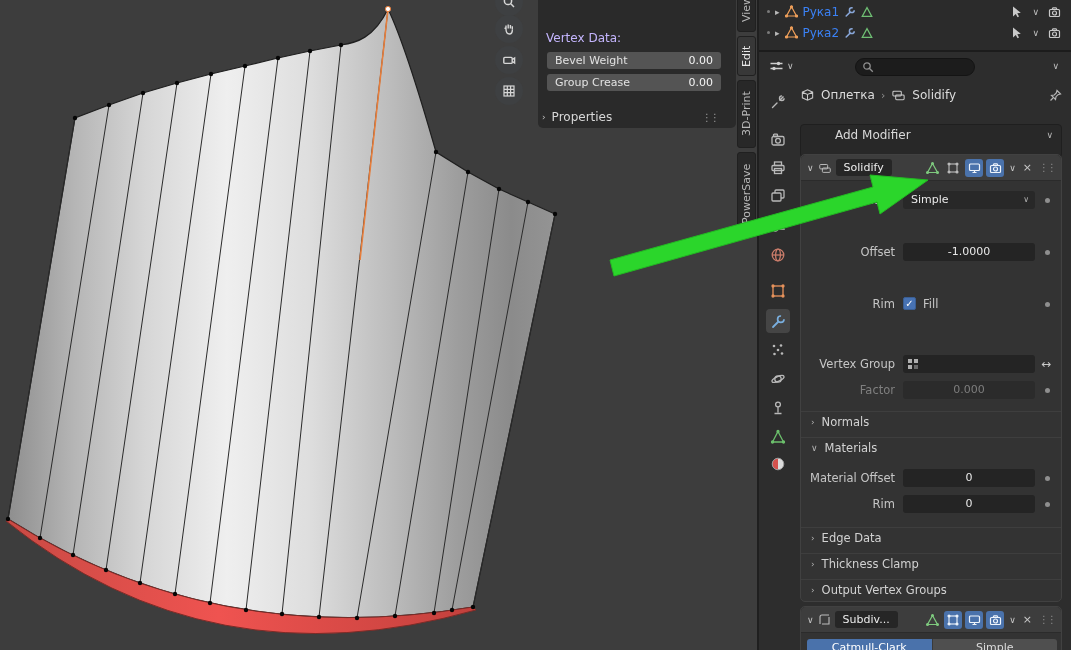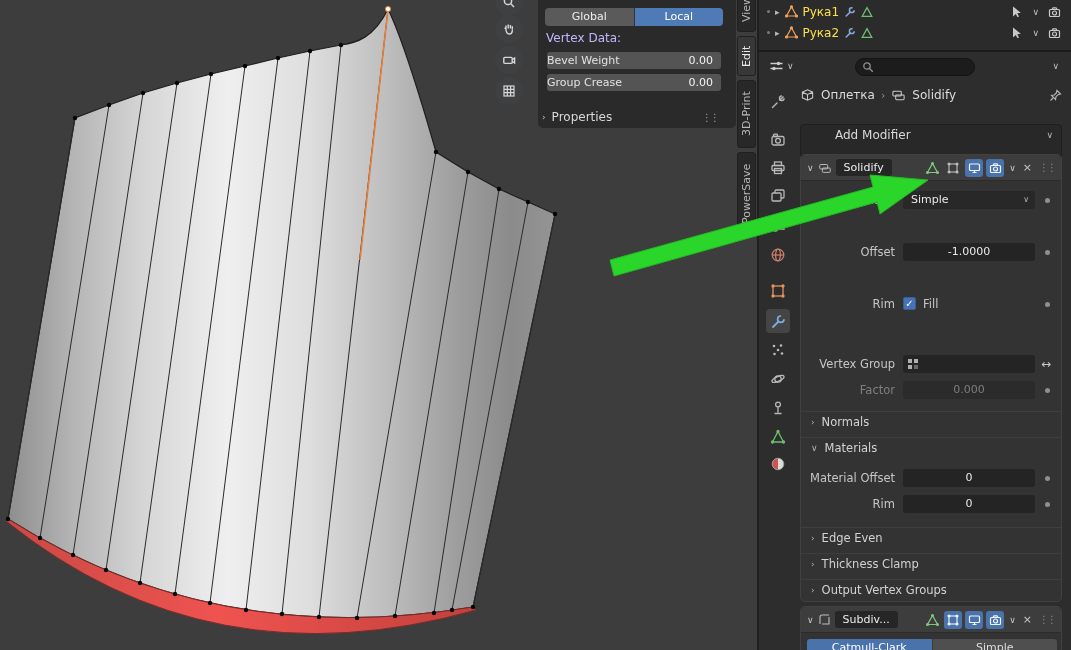--- a/index.html
+++ b/index.html
@@ -16,40 +16,40 @@
   
   .npanel-bg{position:absolute;left:538px;top:0;width:198px;height:128px;background:rgba(30,30,30,.62);
              border-radius:0 0 5px 5px}
   .seg{position:absolute;left:545px;top:8px;width:178px;height:18px;display:flex;border-radius:4px;
        overflow:hidden;font-size:11px;line-height:18px;text-align:center}
   .seg .g{flex:1;background:#5a5a5a;color:#ececec;border-right:1px solid #333}
   .seg .l{flex:1;background:#4e7ab5;color:#fff}
   .np-label{position:absolute;left:546px;top:31px;color:#c4b5fd}
   .np-field{position:absolute;left:547px;width:174px;height:17px;background:#545454;border-radius:3px;
             display:flex;align-items:center;font-size:11px}
-  .np-field .fl{color:#e2e2e2}
+  .np-field .fl{padding-left:8px;color:#e2e2e2}
   .np-field .fv{margin-left:auto;padding-right:8px;color:#f4f4f4}
   .panelhdr{position:absolute;left:542px;top:108px;width:190px;height:18px;display:flex;align-items:center;
             gap:6px;color:#d8d8d8}
   .panelhdr .grip{margin-left:auto;padding-right:14px;color:#9a9a9a;font-size:10px;letter-spacing:-2px}
 
   
   .vtab{position:absolute;left:737px;width:19px;writing-mode:vertical-rl;transform:rotate(180deg);
         display:flex;align-items:center;justify-content:center;font-size:11px;background:rgba(38,38,38,.9);
         color:#b8b8b8;border:1px solid #202020;border-radius:3px}
   .vtab.active{background:rgba(56,56,56,.95);color:#e9e9e9}
 
   
   .vdiv{position:absolute;left:757px;top:0;width:2px;height:650px;background:#1f1f1f}
   .outliner{position:absolute;left:759px;top:0;width:312px;height:50px;background:#2b2b2b}
   .o-row{position:absolute;left:0;width:312px;height:21px;display:flex;align-items:center;gap:5px;
          padding:0 10px 0 8px}
   .o-dot{width:3px;height:3px;border-radius:50%;background:#7a7a7a}
   .o-exp{color:#b9b9b9;font-size:9px}
-  .o-name{color:#fde047}
+  .o-name{color:#3b82f6}
   .o-right{margin-left:auto;display:flex;align-items:center;gap:9px;color:#c9c9c9}
   .chev{font-size:9px;color:#c0c0c0}
 
   .phead{position:absolute;left:759px;top:50px;width:312px;height:30px;background:#2d2d2d;
          border-top:2px solid #1c1c1c}
   .etype{position:absolute;left:10px;top:7px;display:flex;align-items:center;gap:3px;color:#cfcfcf}
   .search{position:absolute;left:96px;top:6px;width:120px;height:18px;background:#1c1c1c;
           border:1px solid #141414;border-radius:9px;display:flex;align-items:center;gap:4px;
           padding-left:6px;color:#9a9a9a;font-size:11px}
   .fchev{position:absolute;right:12px;top:9px}
@@ -193,24 +193,20 @@
       </svg>
   </div>
   <div class="gizmo" style="left:495px;top:77px">
     <svg class="i" width="14" height="14" viewBox="0 0 14 14" fill="none" stroke="currentColor" stroke-width="1.2">
       <rect x="2" y="2" width="10" height="10"></rect>
         <path d="M2 5.3 H12 M2 8.6 H12 M5.3 2 V12 M8.6 2 V12"></path>
       </svg>
   </div>
 
   <div class="npanel-bg"></div>
-  <div class="seg">
-    <span class="g">Global</span>
-    <span class="l">Local</span>
-  </div>
   <div class="np-label">Vertex Data:</div>
   <div class="np-field" style="top:52px">
     <span class="fl">Bevel Weight</span>
     <span class="fv">0.00</span>
   </div>
   <div class="np-field" style="top:74px">
     <span class="fl">Group Crease</span>
     <span class="fv">0.00</span>
   </div>
   <div class="panelhdr">
@@ -523,21 +519,21 @@
         <span class="mdot"></span>
       </div>
       <div class="mrow" style="top:340px">
         <span class="mlabel">Rim</span>
         <span class="mfield">0</span>
         <span class="mdot"></span>
       </div>
 
       <div class="subhdr" style="top:372px">
         <span class="c">›</span>
-        <span>Edge Even</span>
+        <span>Edge Data</span>
       </div>
       <div class="subhdr" style="top:398px">
         <span class="c">›</span>
         <span>Thickness Clamp</span>
       </div>
       <div class="subhdr" style="top:424px">
         <span class="c">›</span>
         <span>Output Vertex Groups</span>
       </div>
     </div>

